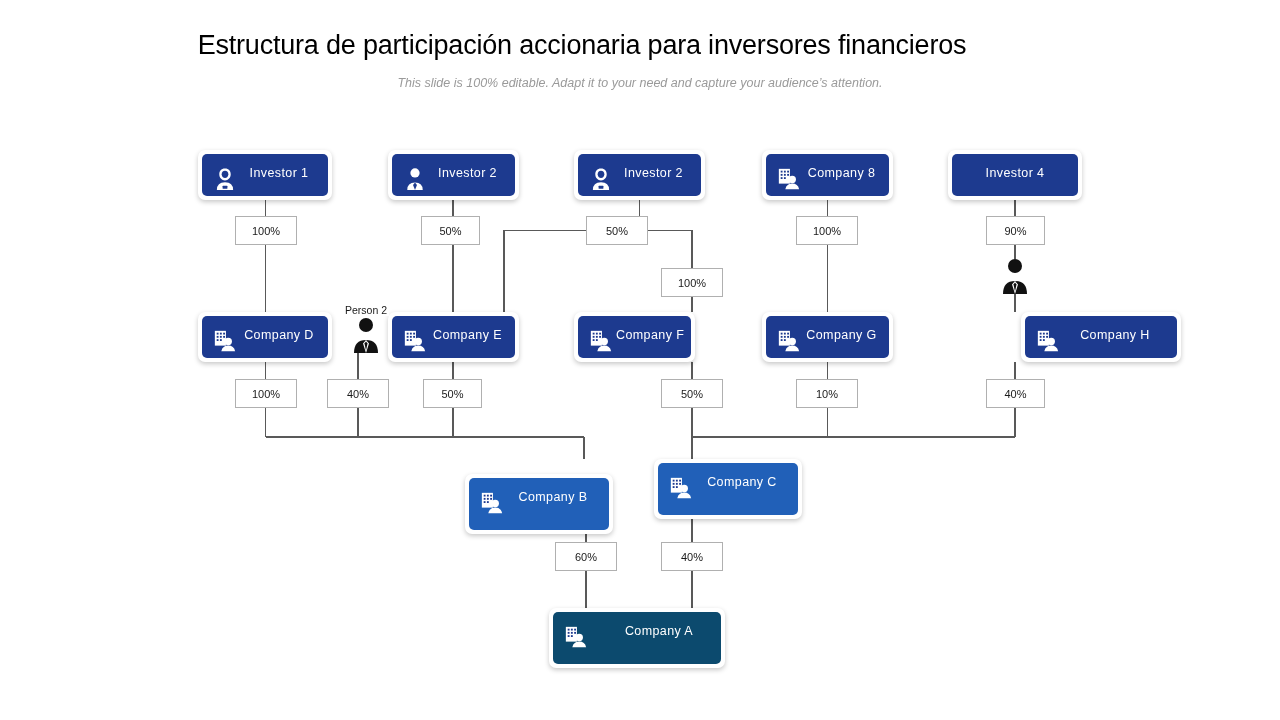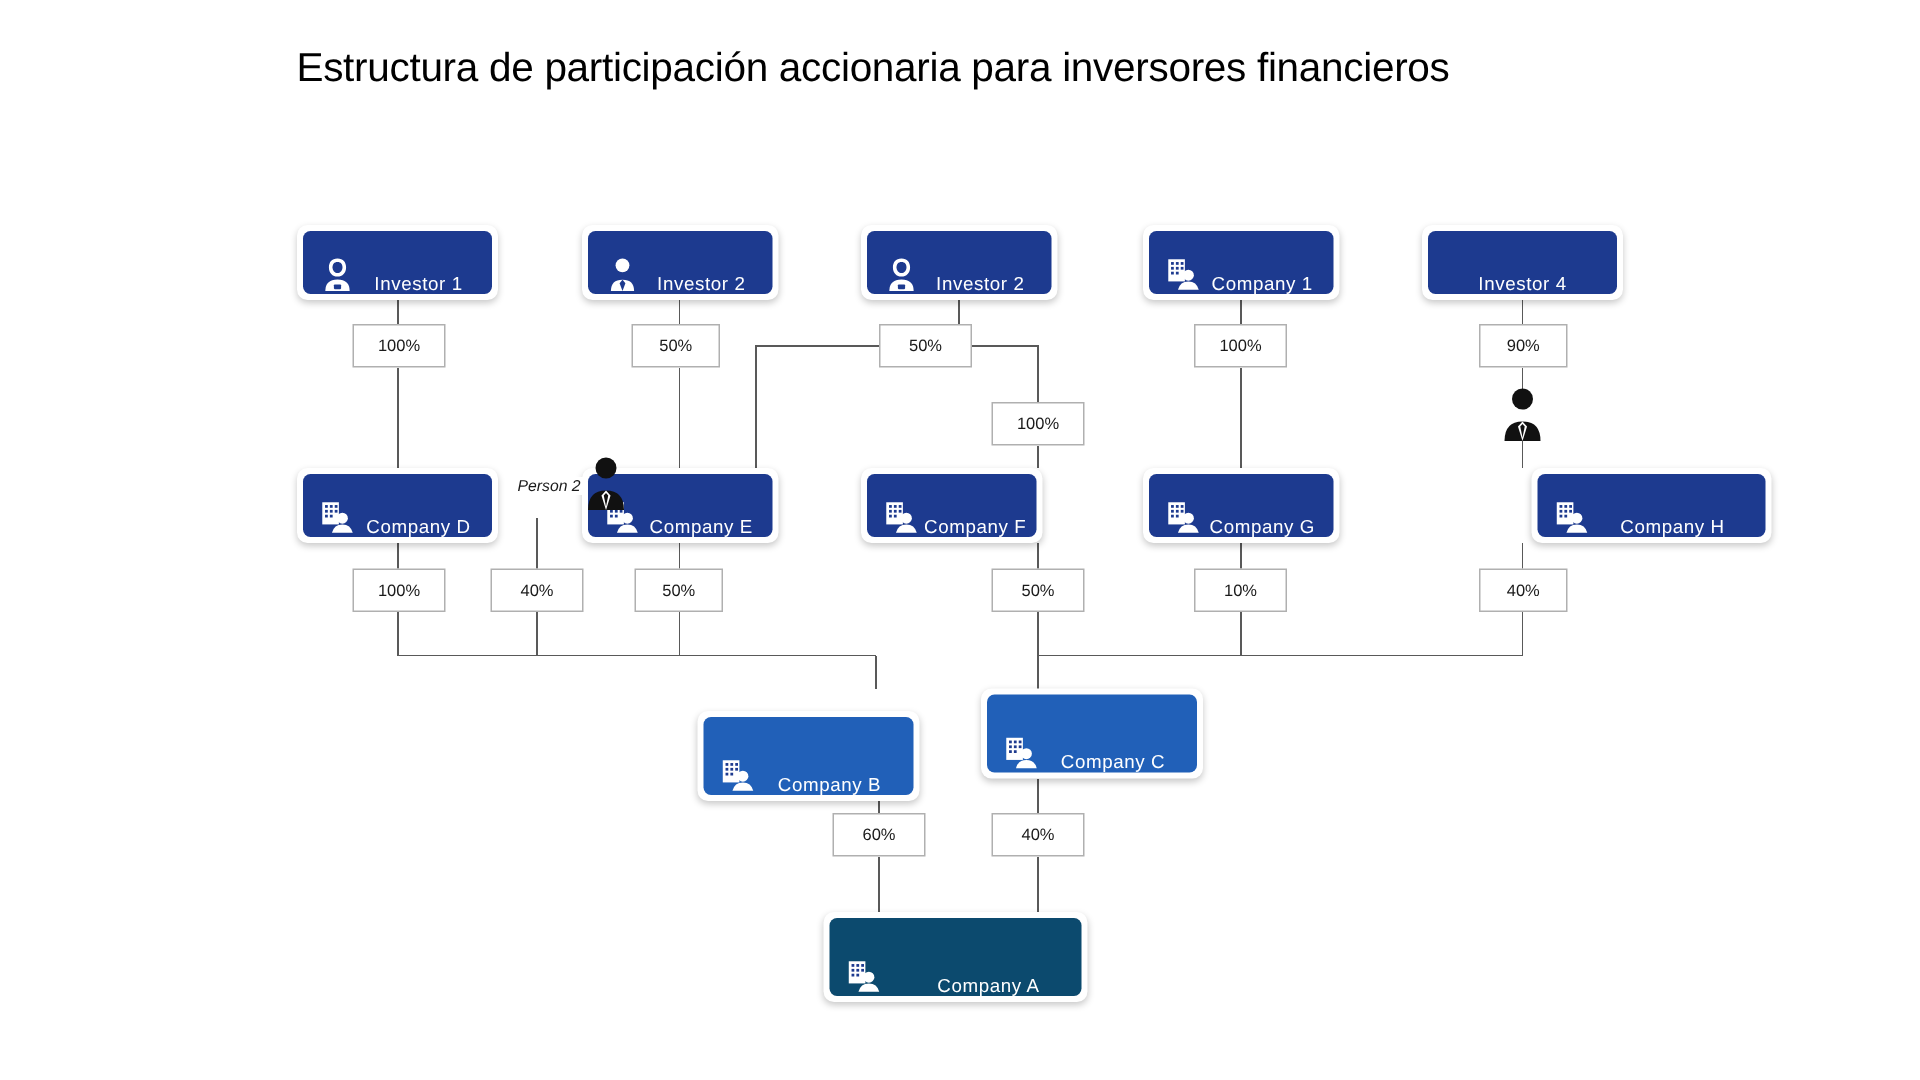--- a/index.html
+++ b/index.html
@@ -35,23 +35,23 @@
     position:absolute;
     border-radius:7px;
     background:#ffffff;
     box-shadow:0 2px 5px rgba(0,0,0,.22);
     padding:4px;
     box-sizing:border-box;
   }
   .node .inner{
     width:100%;height:100%;
     border-radius:5px;
-    display:flex;align-items:flex-end;
+    display:flex;align-items:flex-start;
     box-sizing:border-box;
-    padding:0 10px;
+    padding:12px 10px;
   }
   .node .label{
     color:#ffffff;font-size:12.5px;
     letter-spacing:.4px;
     white-space:nowrap;
     flex:1;text-align:center;
   }
   .node .ico{
     width:26px;height:26px;flex:0 0 26px;
     display:flex;align-items:center;justify-content:center;
@@ -71,35 +71,36 @@
     box-sizing:border-box;
     display:flex;align-items:center;justify-content:center;
     font-size:11px;color:#1a1a1a;
     z-index:4;
   }
 
   
   .person{
     position:absolute;
     z-index:5;
-    display:flex;flex-direction:row;align-items:center;font-style:italic;
+    display:flex;flex-direction:column;align-items:center;
   }
   .person .cap{
     font-size:10.5px;color:#1a1a1a;
     white-space:nowrap;margin-bottom:1px;
     background:#fff;padding:0 2px;
   }
   .person .glyph{display:block;}
 </style>
 </head>
 <body>
 
 <div id="stage">
 
   <div class="title">Estructura de participación accionaria para inversores financieros</div>
+  <div class="subtitle">This slide is 100% editable. Adapt it to your need and capture your audience’s attention.</div>
 
   <svg id="wires" viewBox="0 0 1280 720" xmlns="http://www.w3.org/2000/svg">
     <g stroke="#595959" stroke-width="1.1" fill="none" shape-rendering="crispEdges">
 
       <path d="M265.5,200 L265.5,216"></path>
       <path d="M265.5,245 L265.5,312"></path>
 
       <path d="M453,200 L453,216"></path>
       <path d="M453,245 L453,312"></path>
 
@@ -194,21 +195,21 @@
                 <rect x="4" y="7.5" width="2" height="2"></rect>
                 <rect x="7.5" y="7.5" width="2" height="2"></rect>
                 <rect x="11" y="7.5" width="2" height="2"></rect>
                 <rect x="4" y="11" width="2" height="2"></rect>
                 <rect x="7.5" y="11" width="2" height="2"></rect>
               </g>
               <circle cx="16.5" cy="13.5" r="4" fill="#ffffff"></circle>
               <path d="M9 24 q1.5-6 7.5-6 q6 0 7.5 6 z" fill="#ffffff"></path>
             </svg>
           </span>
-          <span class="label">Company 1</span>
+          <span class="label">Company 8</span>
         </div>
       </div>
       <div class="node navy no-ico" style="left: 948px; top: 150px; width: 134px; height: 50px;">
         <div class="inner">
           <span class="label">Investor  4</span>
         </div>
       </div>
       <div class="node navy" style="left: 198px; top: 312px; width: 134px; height: 50px;">
         <div class="inner">
           <span class="ico">

